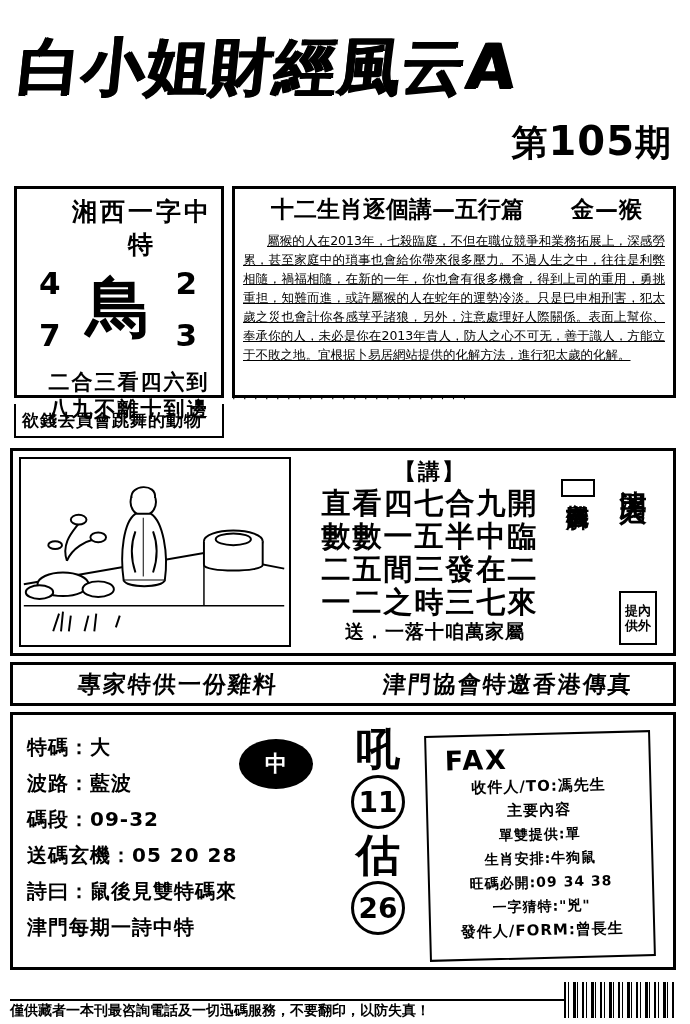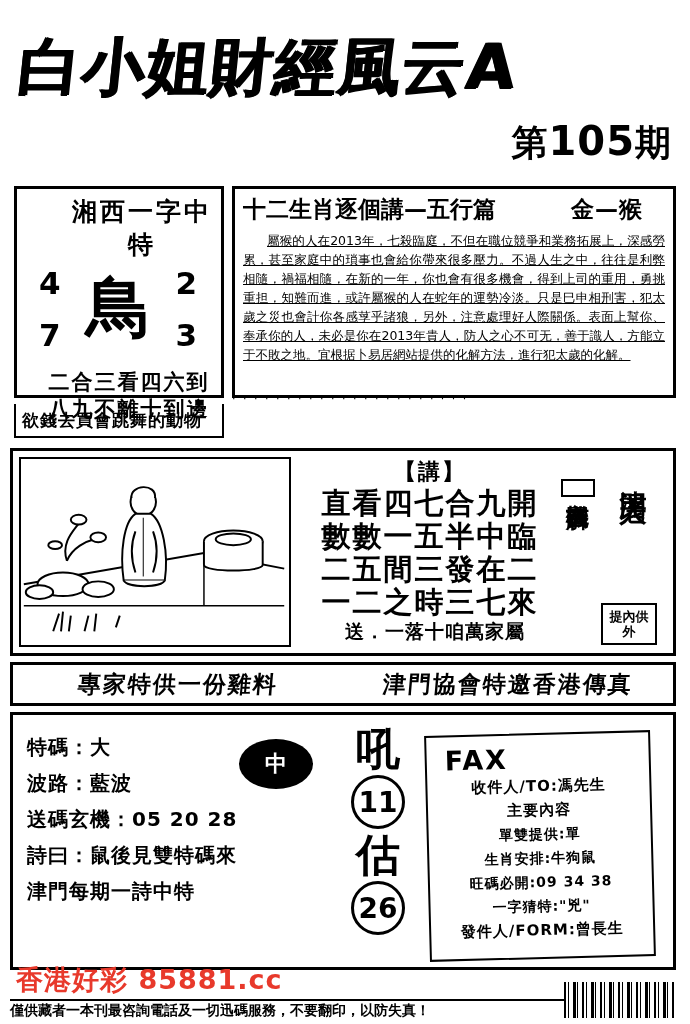--- a/index.html
+++ b/index.html
@@ -63,21 +63,21 @@
 
   
   .article {
     position: absolute; left: 232px; top: 186px; width: 444px; height: 212px;
     border: 3px solid #000; background: #fff; padding: 5px 8px 0 8px;
   }
   .art-head {
     display: flex; align-items: baseline; justify-content: space-between;
     font-weight: bold;
   }
-  .art-head-main { font-size: 23px; letter-spacing: 0px; }
+  .art-head-main { font-size: 23px; letter-spacing: 0px; margin-left: 28px; }
   .art-head-side { font-size: 23px; letter-spacing: 1px; margin-right: 22px; }
   .art-body {
     margin-top: 6px; font-size: 12.5px; line-height: 19px; text-align: justify;
     font-family: "DejaVu Sans", sans-serif; color:#000;
     text-indent: 24px;
     text-decoration: underline;
   }
 
   
   .strip-riddle {
@@ -120,21 +120,21 @@
   .v-xuanji {
     right: 78px; top: 28px; font-size: 23px; letter-spacing: 2px;
     border: 2px solid #000; padding: 3px 2px; line-height: 26px;
   }
   .v-laoren {
     right: 22px; top: 18px; font-size: 27px; letter-spacing: 3px;
   }
   .badge-nei {
     position: absolute; right: 16px; bottom: 8px;
     border: 2px solid #000; font-size: 13px; font-weight: bold;
-    padding: 4px 1px; line-height: 15px; text-align: center; width: 56px;
+    padding: 10px 1px; line-height: 15px; text-align: center; width: 38px;
   }
 
   
   .banner {
     position: absolute; left: 10px; top: 662px; width: 666px; height: 44px;
     border: 3px solid #000; display: flex; align-items: center;
   }
   .banner-left {
     width: 330px; text-align: center; font-size: 23px; font-weight: bold;
     letter-spacing: 2px; font-family: "DejaVu Serif", serif;
@@ -324,20 +324,23 @@
   </div>
 
   <div class="bottom">
 
     <div class="bl">
       <div class="bl-row">
         <span class="k">特碼：</span><span class="v">大</span>
       </div>
       <div class="bl-row">
         <span class="k">波路：</span><span class="v">藍波</span>
+      </div>
+      <div class="bl-row">
+        <span class="k">碼段：</span><span class="v">09-32</span>
       </div>
       <div class="bl-row">
         <span class="k">送碼玄機：</span><span class="v">05 20 28</span>
       </div>
       <div class="bl-row">
         <span class="k">詩曰：</span><span class="v">鼠後見雙特碼來</span>
       </div>
       <div class="bl-row">
         <span class="k">津門每期一詩中特</span><span class="v"></span>
       </div>
@@ -363,20 +366,16 @@
         <div class="fax-line small">單雙提供:單</div>
         <div class="fax-line small">生肖安排:牛狗鼠</div>
         <div class="fax-line small">旺碼必開:09 34 38</div>
         <div class="fax-line small">一字猜特:"兇"</div>
         <div class="fax-line">發件人/FORM:曾長生</div>
       </div>
     </div>
 
   </div>
 
-  <div class="footer-brand">
-    <span>香港好彩</span>
-    <span class="site">85881.cc</span>
-  </div>
   <div class="footer-note">僅供藏者一本刊最咨詢電話及一切迅碼服務，不要翻印，以防失真！</div>
   <div class="barcode"></div>
 
 </div>
 
 </body></html>

